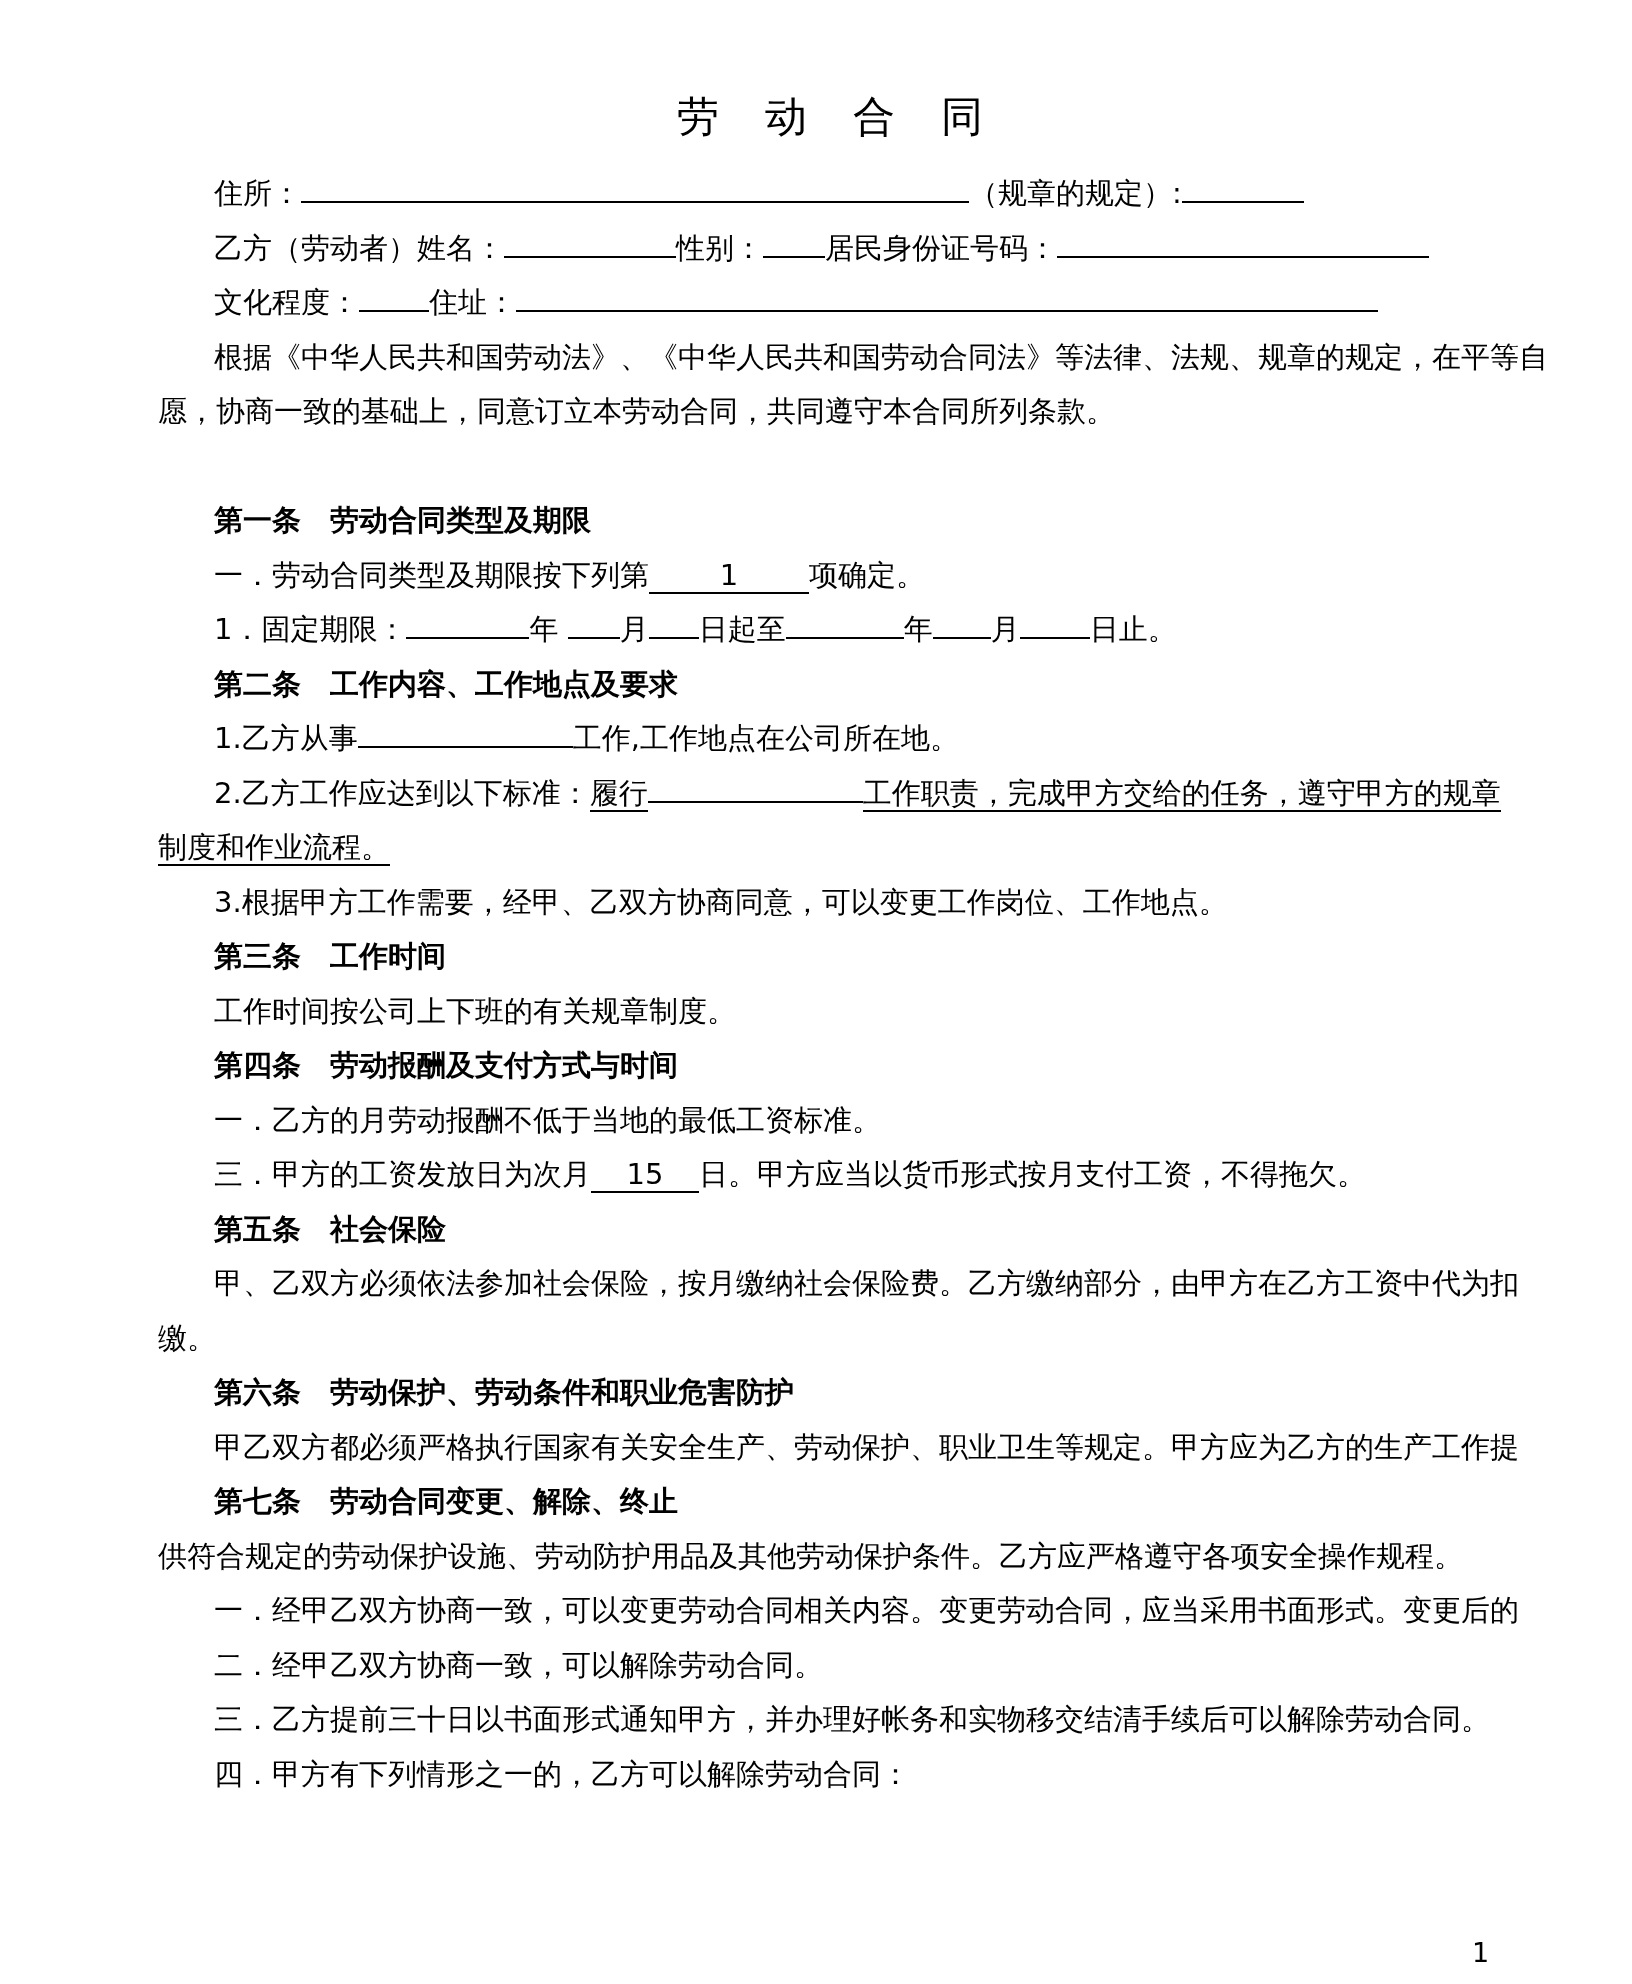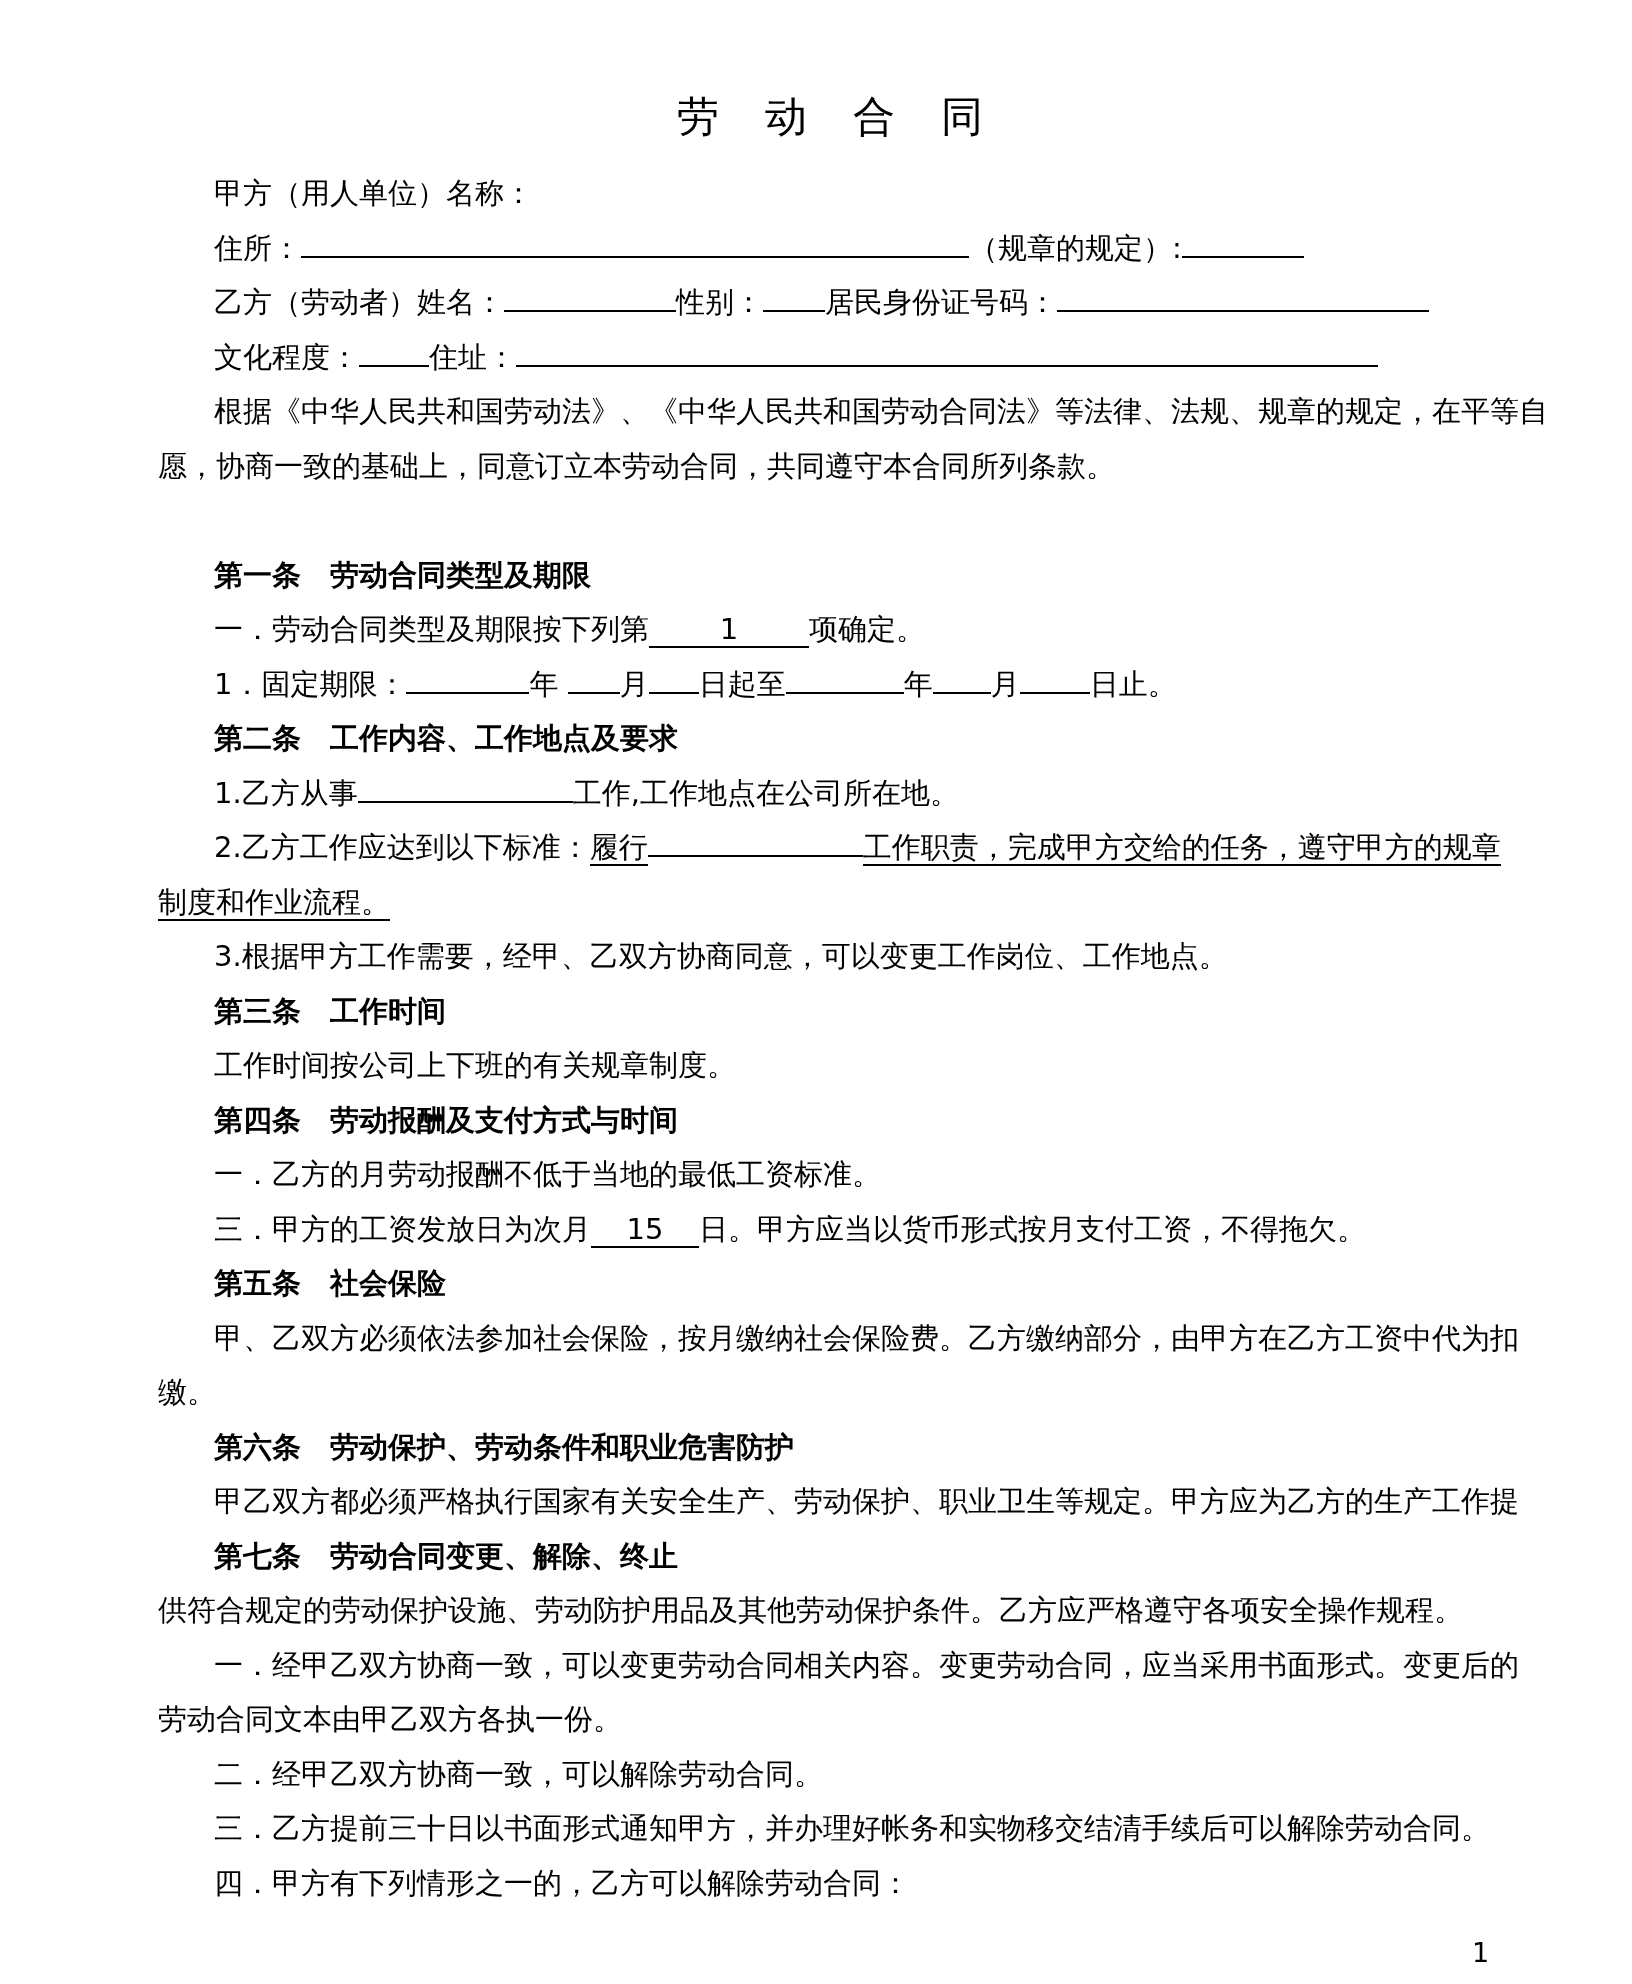--- a/index.html
+++ b/index.html
@@ -48,23 +48,20 @@
     line-height:34px;
   }
 </style>
 </head>
 <body>
 
 <div class="doc">
 
   <div class="title">劳　动　合　同</div>
 
-  <div class="ln ind">
-    <span>甲方（用人单位）名称：</span>
-  </div>
 
   <div class="ln ind">
     <span>住所：</span><span class="blank" style="width:668px"></span><span>（规章的规定）:</span><span class="blank" style="width:122px"></span>
   </div>
 
   <div class="ln ind">
     <span>乙方（劳动者）姓名：</span><span class="blank" style="width:172px"></span><span>性别：</span><span class="blank" style="width:62px"></span><span>居民身份证号码：</span><span class="blank" style="width:372px"></span>
   </div>
 
   <div class="ln ind">
@@ -115,20 +112,19 @@
   <div class="ln hd">第五条　社会保险</div>
   <div class="ln ind">甲、乙双方必须依法参加社会保险，按月缴纳社会保险费。乙方缴纳部分，由甲方在乙方工资中代为扣</div>
   <div class="ln">缴。</div>
 
   <div class="ln hd">第六条　劳动保护、劳动条件和职业危害防护</div>
   <div class="ln ind">甲乙双方都必须严格执行国家有关安全生产、劳动保护、职业卫生等规定。甲方应为乙方的生产工作提</div>
   <div class="ln hd">第七条　劳动合同变更、解除、终止</div>
 
   <div class="ln">供符合规定的劳动保护设施、劳动防护用品及其他劳动保护条件。乙方应严格遵守各项安全操作规程。</div>
   <div class="ln ind">一．经甲乙双方协商一致，可以变更劳动合同相关内容。变更劳动合同，应当采用书面形式。变更后的</div>
-  <div class="ln">劳动合同文本由甲乙双方各执一份。</div>
   <div class="ln ind">二．经甲乙双方协商一致，可以解除劳动合同。</div>
   <div class="ln ind">三．乙方提前三十日以书面形式通知甲方，并办理好帐务和实物移交结清手续后可以解除劳动合同。</div>
   <div class="ln ind">四．甲方有下列情形之一的，乙方可以解除劳动合同：</div>
 
 </div>
 
 <div class="pagenum">1</div>
 
 </body></html>

